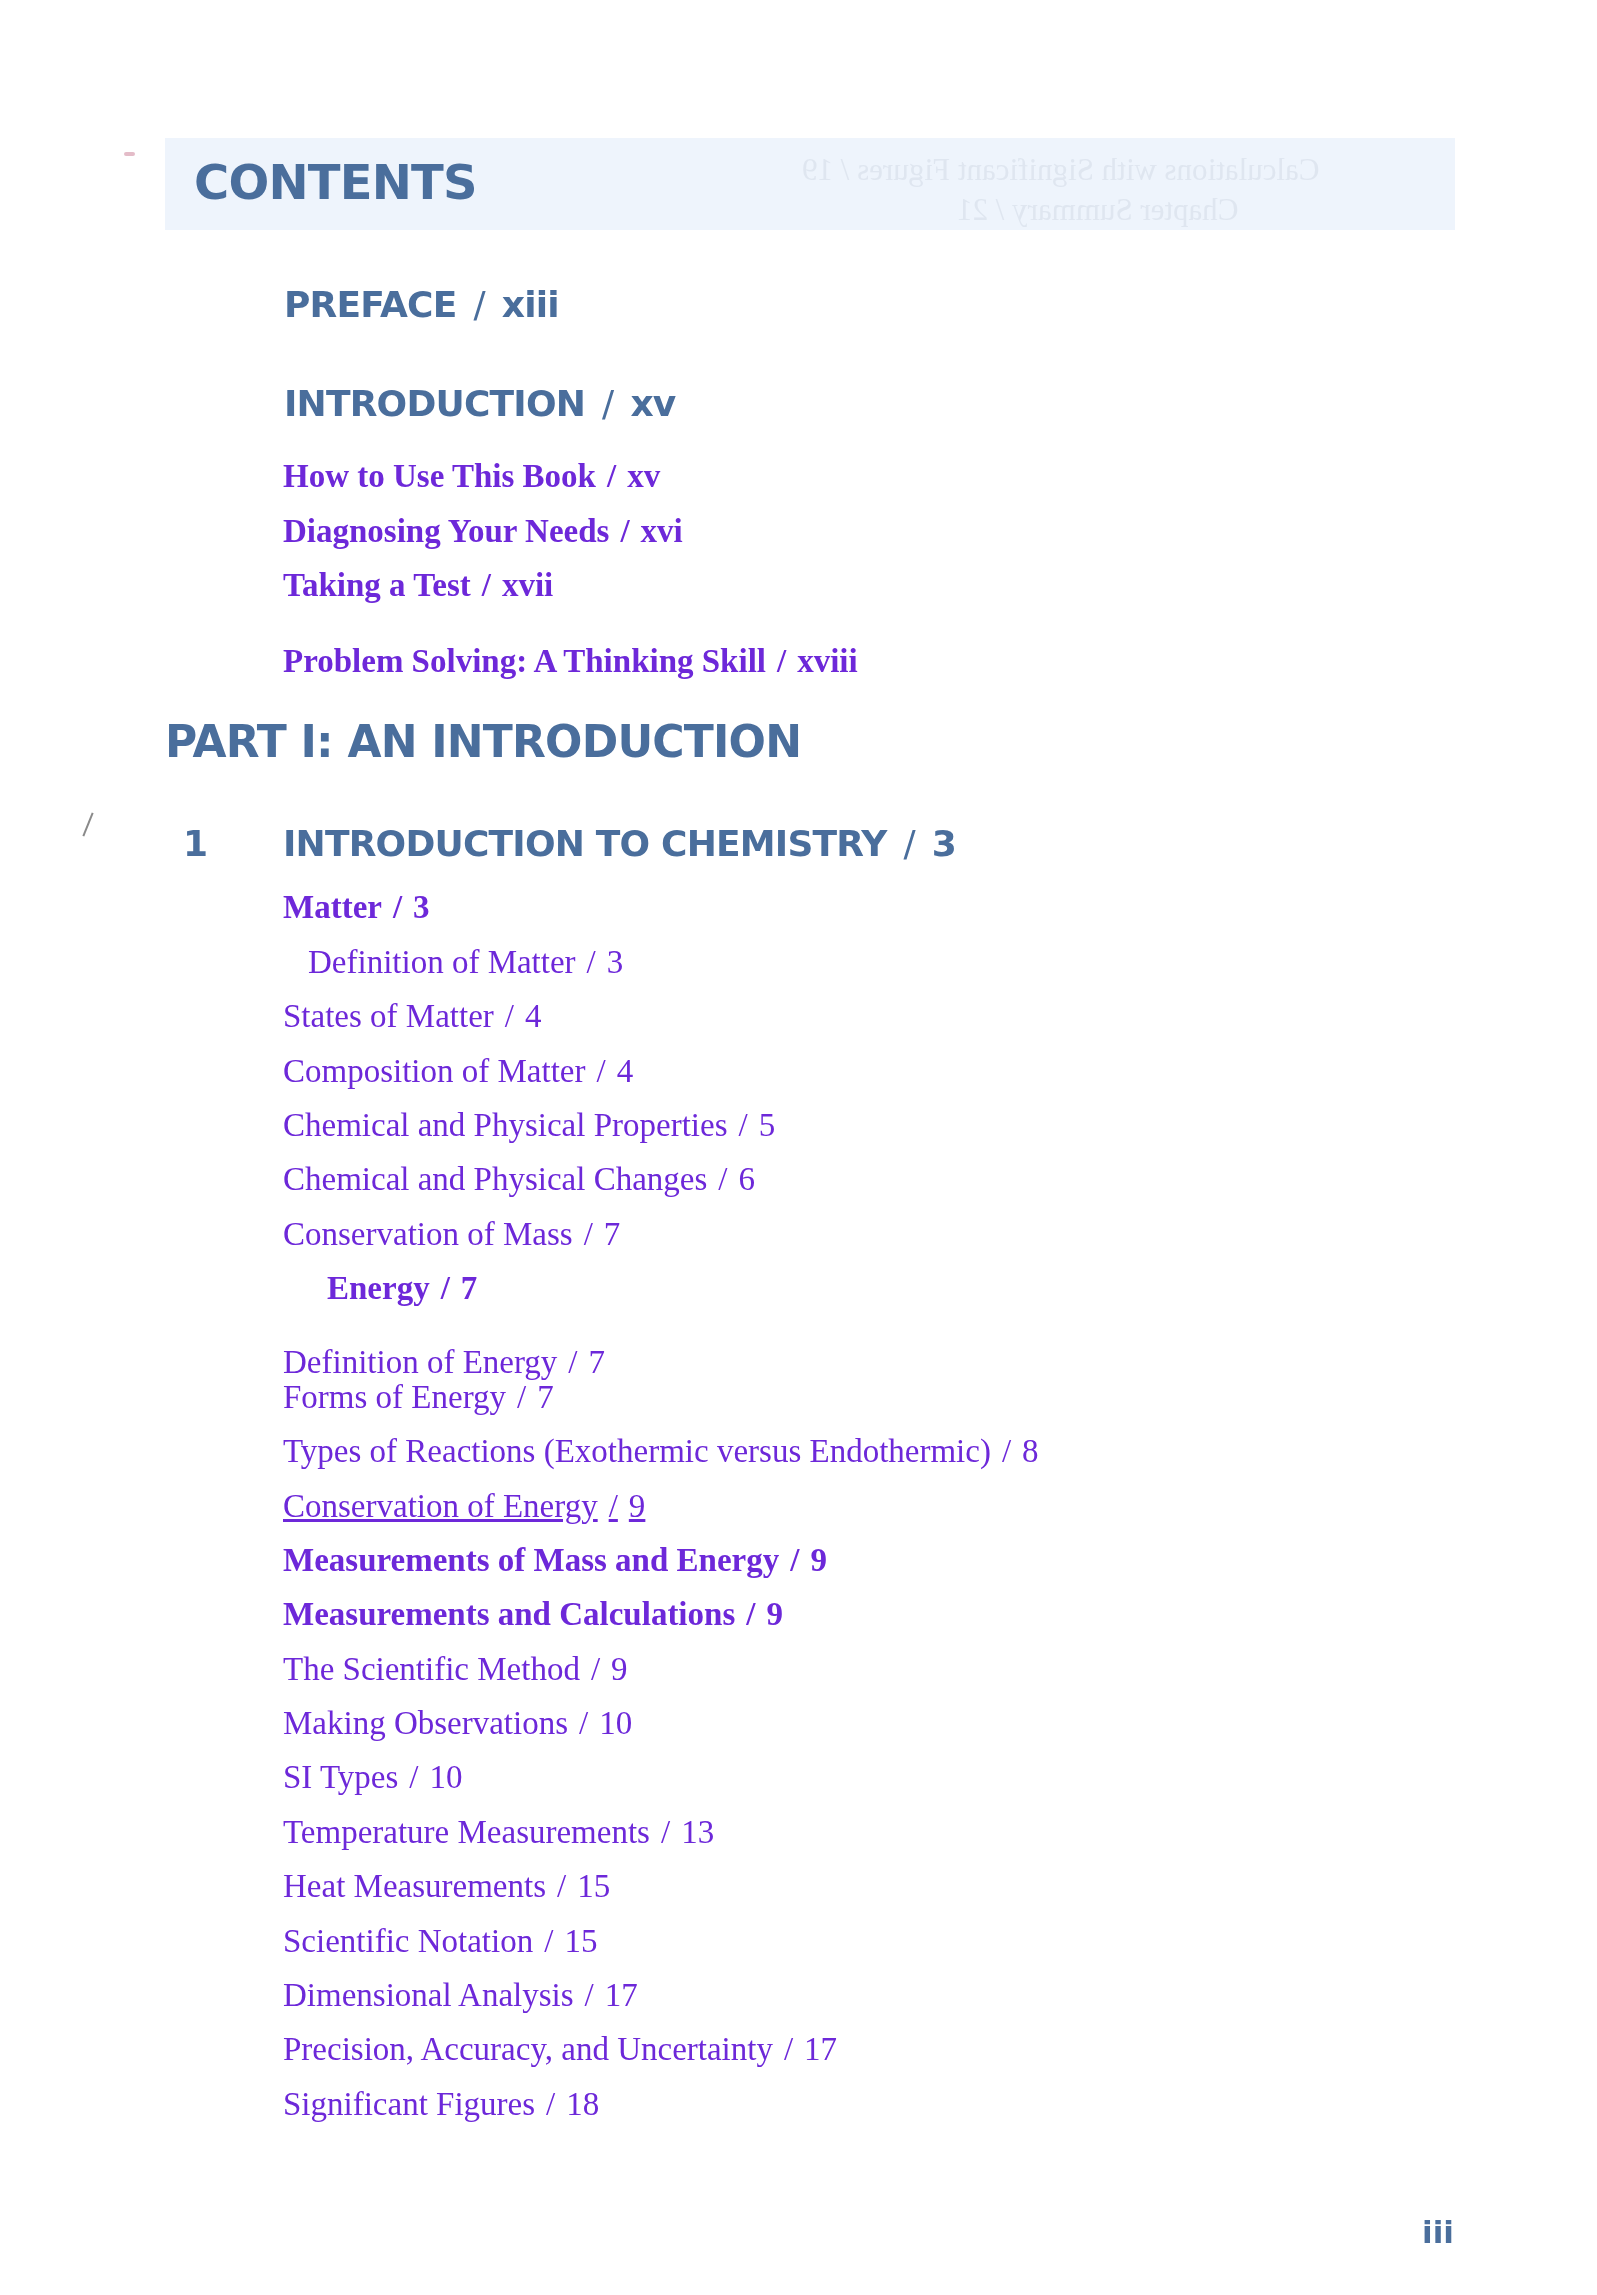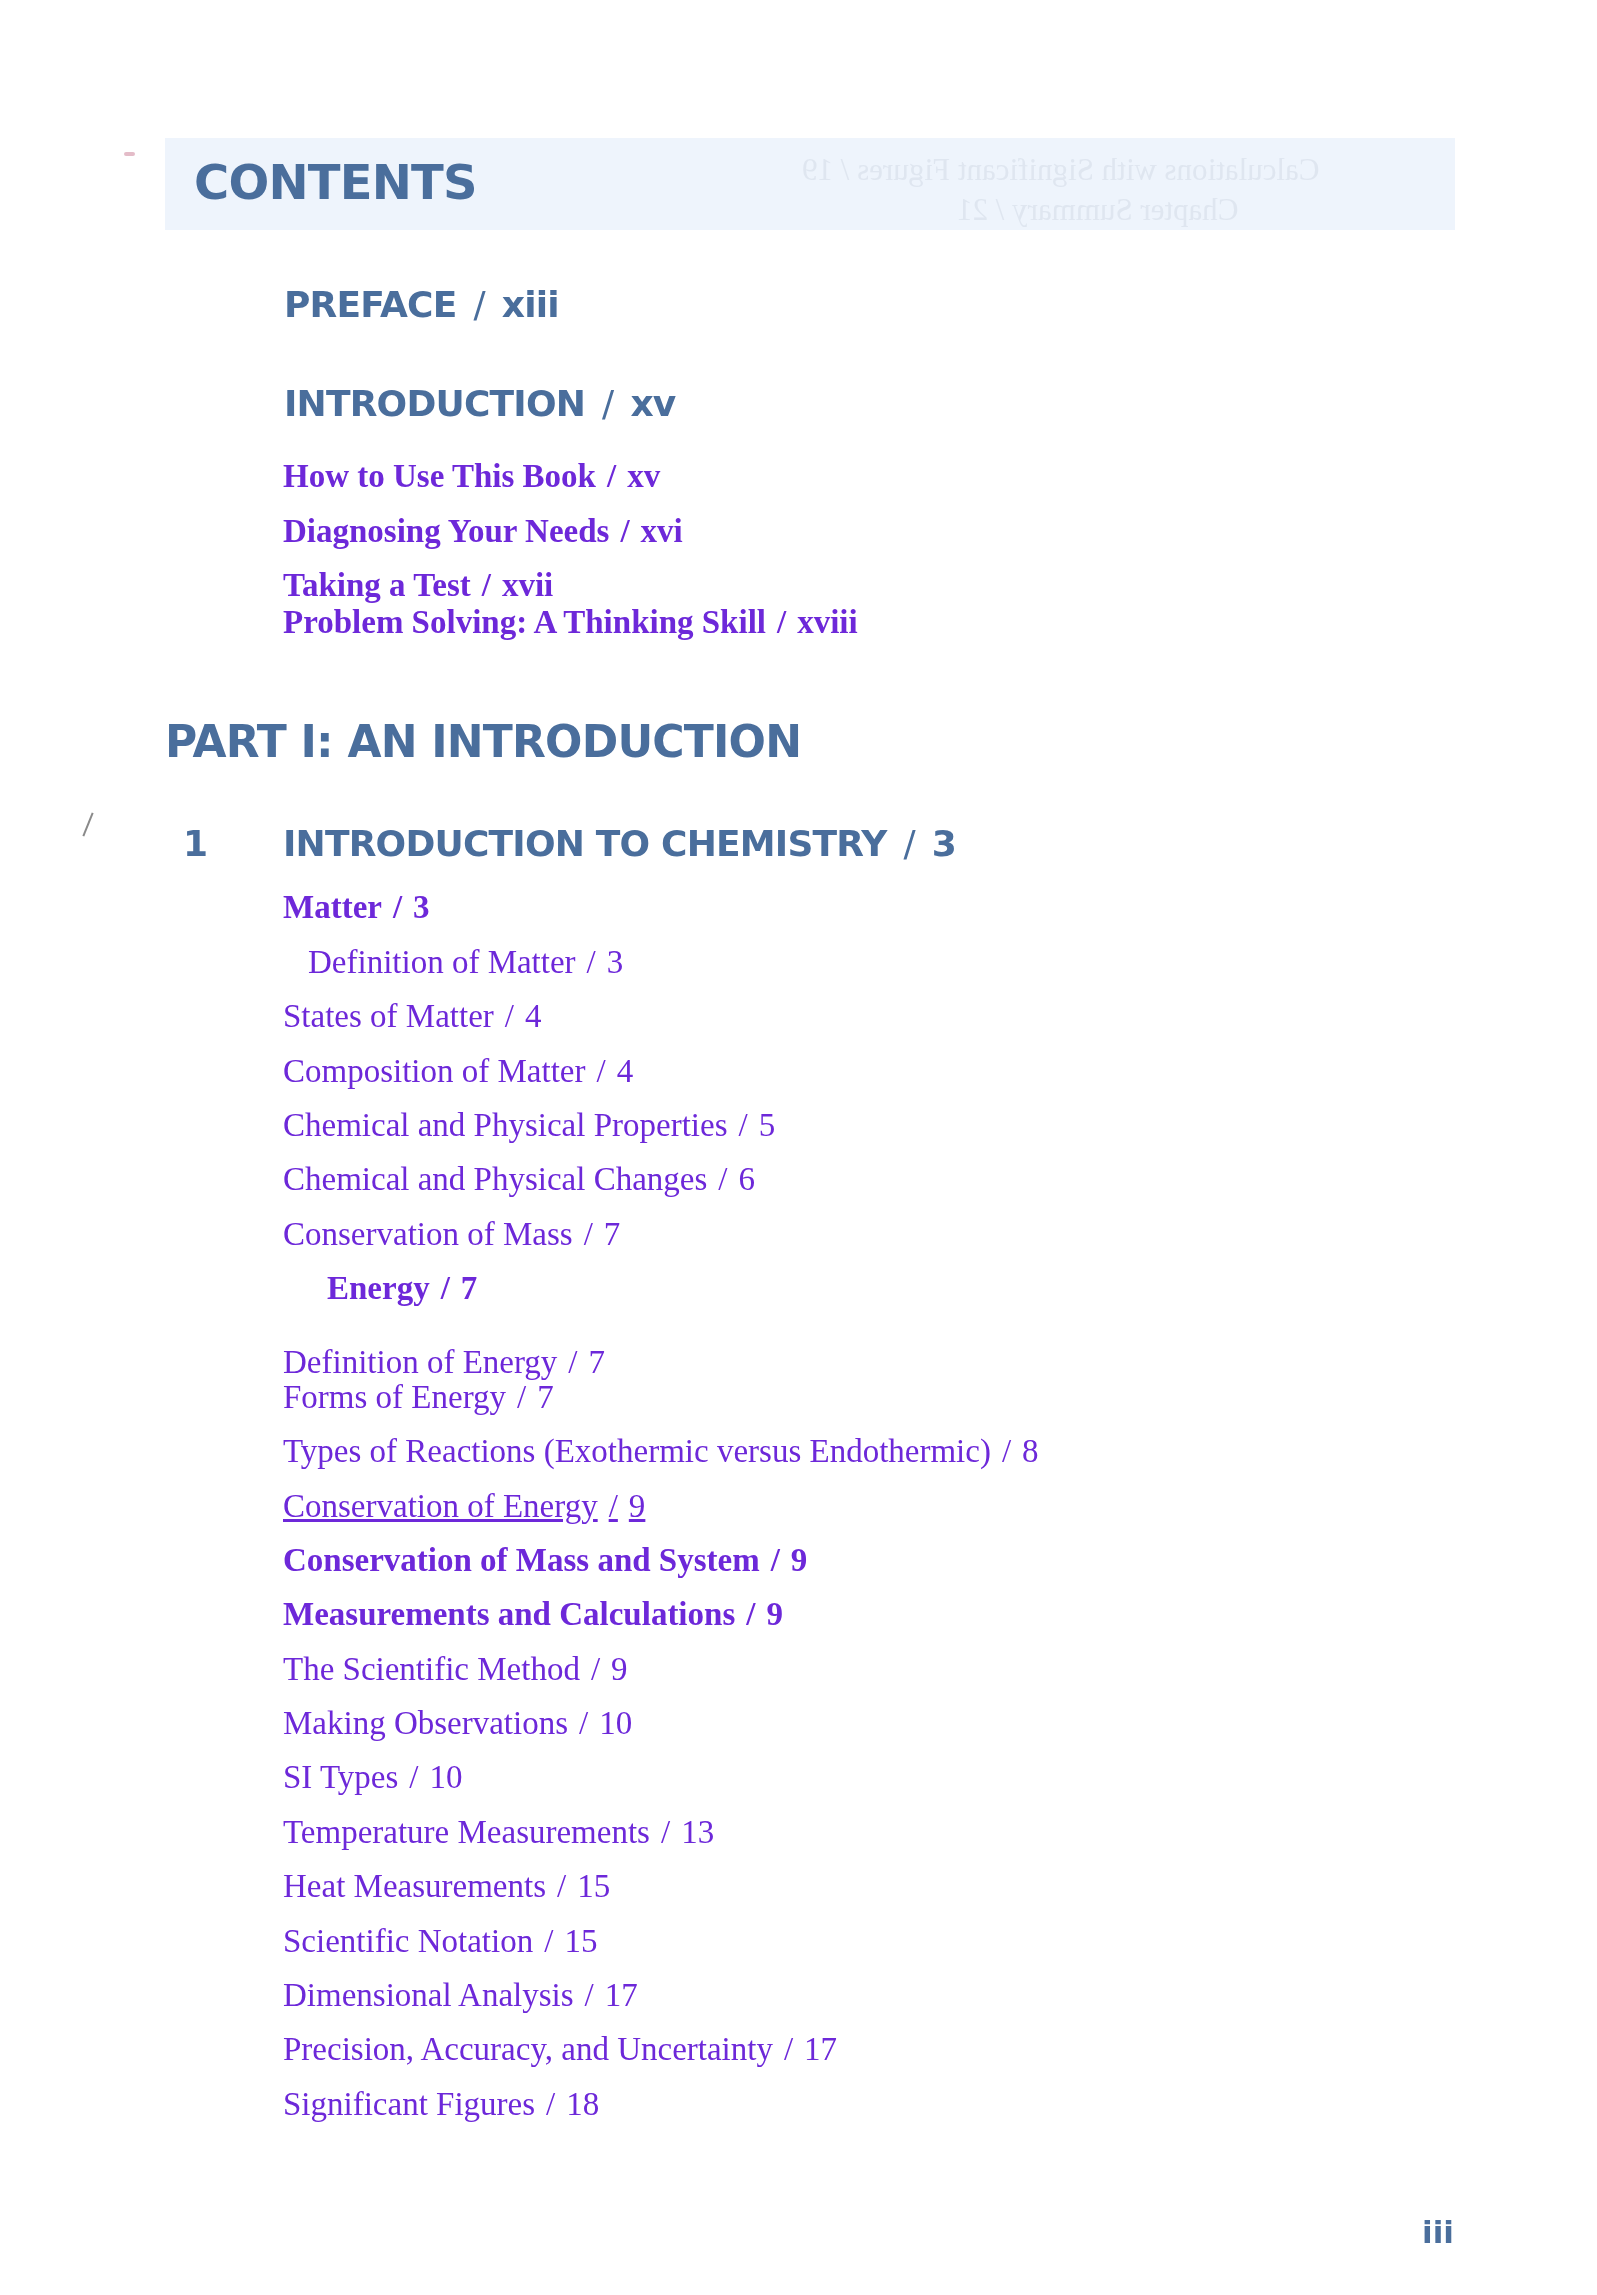--- a/index.html
+++ b/index.html
@@ -70,21 +70,21 @@
 </div>
 
 <div class="sans-head" style="left:284px; top:383px;">
   <span>INTRODUCTION</span><span class="sep">/</span><span>xv</span>
 </div>
 
 <div id="intro-list">
     <div class="serif-item bold" style="top: 458px;"><span>How to Use This Book</span><span class="sep">/</span><span>xv</span></div>
     <div class="serif-item bold" style="top: 513px;"><span>Diagnosing Your Needs</span><span class="sep">/</span><span>xvi</span></div>
     <div class="serif-item bold" style="top: 567px;"><span>Taking a Test</span><span class="sep">/</span><span>xvii</span></div>
-    <div class="serif-item bold" style="top: 604px;"><span>Problem Solving: A Thinking Skill</span><span class="sep">/</span><span>xviii</span></div>
+    <div class="serif-item bold" style="top: 643px;"><span>Problem Solving: A Thinking Skill</span><span class="sep">/</span><span>xviii</span></div>
   </div>
 
 <div class="part-title">PART I:  AN INTRODUCTION</div>
 
 <div class="margin-mark"></div>
 
 <div class="chap-num">1</div>
 <div class="sans-head" style="left:283px; top:823px;">
   <span>INTRODUCTION TO CHEMISTRY</span><span class="sep">/</span><span>3</span>
 </div>
@@ -95,21 +95,21 @@
     <div class="serif-item" style="top: 998px;"><span>States of Matter</span><span class="sep">/</span><span>4</span></div>
     <div class="serif-item" style="top: 1053px;"><span>Composition of Matter</span><span class="sep">/</span><span>4</span></div>
     <div class="serif-item" style="top: 1107px;"><span>Chemical and Physical Properties</span><span class="sep">/</span><span>5</span></div>
     <div class="serif-item" style="top: 1161px;"><span>Chemical and Physical Changes</span><span class="sep">/</span><span>6</span></div>
     <div class="serif-item" style="top: 1216px;"><span>Conservation of Mass</span><span class="sep">/</span><span>7</span></div>
     <div class="serif-item bold" style="top: 1270px; margin-left: 44px;"><span>Energy</span><span class="sep">/</span><span>7</span></div>
     <div class="serif-item" style="top: 1324px; margin-top: 20px;"><span>Definition of Energy</span><span class="sep">/</span><span>7</span></div>
     <div class="serif-item" style="top: 1379px;"><span>Forms of Energy</span><span class="sep">/</span><span>7</span></div>
     <div class="serif-item" style="top: 1433px;"><span>Types of Reactions (Exothermic versus Endothermic)</span><span class="sep">/</span><span>8</span></div>
     <div class="serif-item" style="top: 1488px; text-decoration: underline;"><span>Conservation of Energy</span><span class="sep">/</span><span>9</span></div>
-    <div class="serif-item bold" style="top: 1542px;"><span>Conservation of Mass and System</span><span class="sep">/</span><span>9</span></div>
+    <div class="serif-item bold" style="top: 1542px;"><span>Measurements of Mass and Energy</span><span class="sep">/</span><span>9</span></div>
     <div class="serif-item bold" style="top: 1596px;"><span>Measurements and Calculations</span><span class="sep">/</span><span>9</span></div>
     <div class="serif-item" style="top: 1651px;"><span>The Scientific Method</span><span class="sep">/</span><span>9</span></div>
     <div class="serif-item" style="top: 1705px;"><span>Making Observations</span><span class="sep">/</span><span>10</span></div>
     <div class="serif-item" style="top: 1759px;"><span>SI Types</span><span class="sep">/</span><span>10</span></div>
     <div class="serif-item" style="top: 1814px;"><span>Temperature Measurements</span><span class="sep">/</span><span>13</span></div>
     <div class="serif-item" style="top: 1868px;"><span>Heat Measurements</span><span class="sep">/</span><span>15</span></div>
     <div class="serif-item" style="top: 1923px;"><span>Scientific Notation</span><span class="sep">/</span><span>15</span></div>
     <div class="serif-item" style="top: 1977px;"><span>Dimensional Analysis</span><span class="sep">/</span><span>17</span></div>
     <div class="serif-item" style="top: 2031px;"><span>Precision, Accuracy, and Uncertainty</span><span class="sep">/</span><span>17</span></div>
     <div class="serif-item" style="top: 2086px;"><span>Significant Figures</span><span class="sep">/</span><span>18</span></div>

